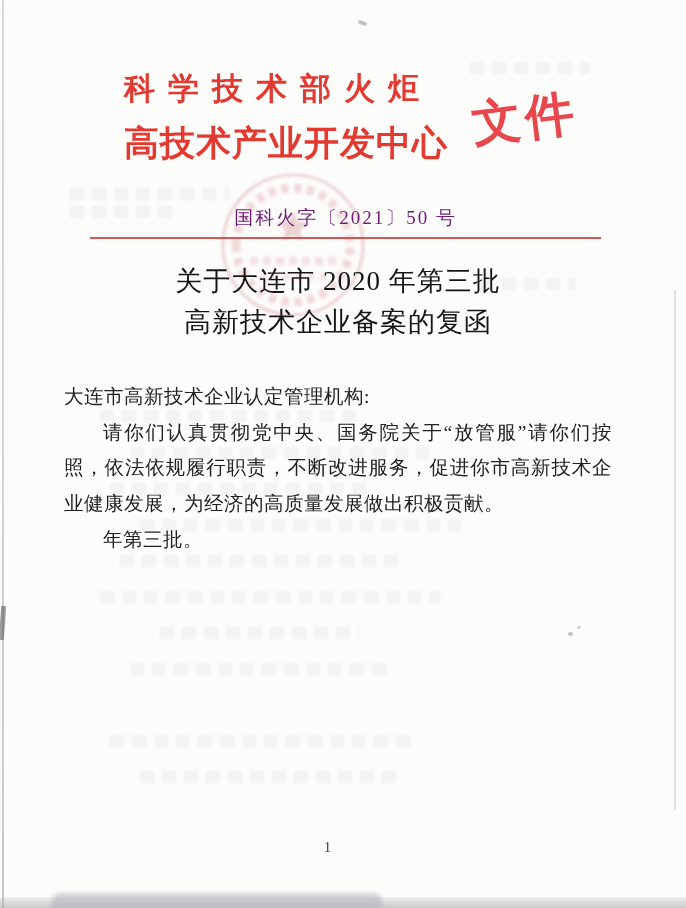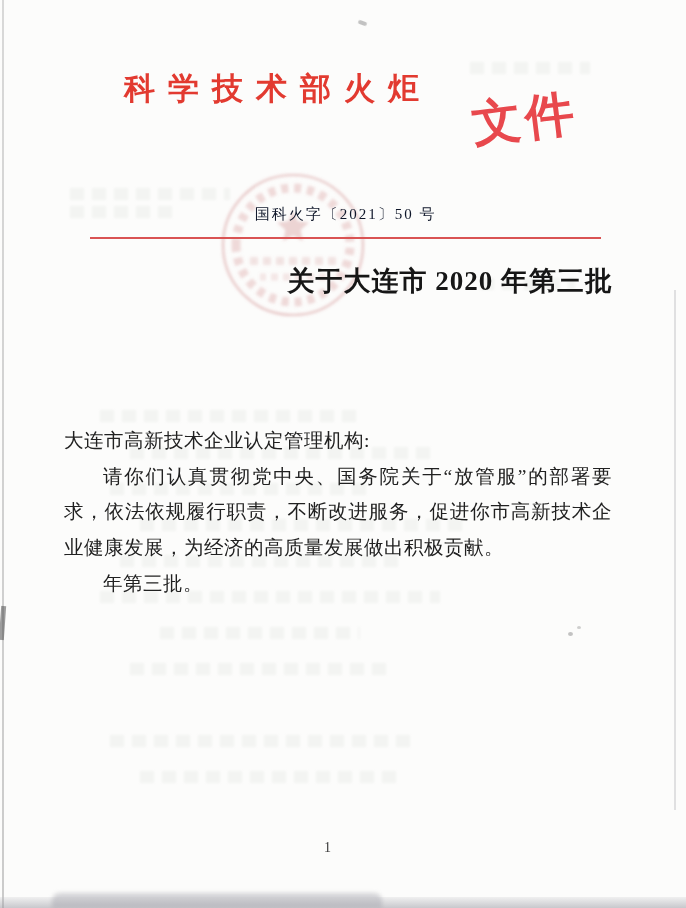--- a/index.html
+++ b/index.html
@@ -21,37 +21,37 @@
     letter-spacing:1px; white-space:nowrap;
   }
   .doc-type {
     position:absolute; left:472px; top:86px;
     font-size:49px; font-weight:bold; color:var(--doc-type-red,#e8484d);
     letter-spacing:4px; white-space:nowrap;
     transform:rotate(-7deg);
   }
   .doc-number {
     position:absolute; left:90px; top:205px; width:511px;
-    text-align:center; font-size:15px; color:#0f172a; letter-spacing:2px;
+    text-align:center; font-size:19px; color:#701a75; letter-spacing:2px;
   }
   .red-rule {
     position:absolute; left:90px; top:237px; width:511px; height:2px;
     background:var(--rule-red,#d95353);
   }
   
   .title-block {
     position:absolute; left:63px; top:261px; width:550px;
-    text-align:right; color:#161616; font-weight:bold;
+    text-align:center; color:#161616; font-weight:normal;
     font-size:27px; line-height:41px; letter-spacing:1px;
   }
   
   .body-block {
     position:absolute; left:64px; top:379px; width:548px;
     font-size:19.5px; line-height:35.7px; color:var(--body-text,#212121);
-    text-align:justify; letter-spacing:.5px;margin-top:44px;
+    text-align:justify; letter-spacing:.5px;
   }
   .body-block p { margin:0; }
   .body-block p.indent { text-indent:39px; }
   .page-number {
     position:absolute; left:0; top:840px; width:655px;
     text-align:center; font-size:14px; color:#3a3a3a;
   }
   
   .seal { position:absolute; left:216px; top:165px; width:154px; height:164px; pointer-events:none; }
   
@@ -105,31 +105,33 @@
     <g filter="url(#sblur)" transform="scale(-1,1) translate(-154,0)">
       <circle cx="77" cy="80" r="70" fill="none" stroke="#c87878" stroke-width="2.2" opacity="0.42"></circle>
       <circle cx="77" cy="80" r="57" fill="none" stroke="#c87878" stroke-width="9" stroke-dasharray="7 6" opacity="0.26"></circle>
       <path d="M77 46 l4.7 10.3 11.3 1.2 -8.4 7.6 2.3 11.1 -9.9 -5.6 -9.9 5.6 2.3 -11.1 -8.4 -7.6 11.3 -1.2 Z" fill="#c87878" opacity="0.3"></path>
       <line x1="34" y1="96" x2="120" y2="96" stroke="#c87878" stroke-width="8" stroke-dasharray="8 5" opacity="0.2"></line>
       <line x1="44" y1="112" x2="110" y2="112" stroke="#c87878" stroke-width="7" stroke-dasharray="7 5" opacity="0.17"></line>
     </g>
   </svg>
 
   <div class="issuer-line1">科学技术部火炬</div>
+  <div class="issuer-line2">高技术产业开发中心</div>
   <div class="doc-type">文件</div>
   <div class="doc-number">国科火字〔2021〕50 号</div>
   <div class="red-rule"></div>
 
   <div class="title-block">
     <div>关于大连市 2020 年第三批</div>
+    <div>高新技术企业备案的复函</div>
   </div>
 
   <div class="body-block">
     <p>大连市高新技术企业认定管理机构:</p>
-    <p class="indent">请你们认真贯彻党中央、国务院关于“放管服”的部署要求，依法依规履行职责，不断改进服务，促进你市高新技术企业健康发展，为经济的高质量发展做出积极贡献。</p>
+    <p class="indent">请你们认真贯彻党中央、国务院关于“放管服”请你们按照，依法依规履行职责，不断改进服务，促进你市高新技术企业健康发展，为经济的高质量发展做出积极贡献。</p>
     <p class="indent">年第三批。</p>
   </div>
 
   <div class="page-number">1</div>
 
   <div class="edge-left"></div>
   <div class="edge-left-mark"></div>
   <div class="edge-right"></div>
   <div class="bottom-blob"></div>
   <div class="bottom-strip"></div>

